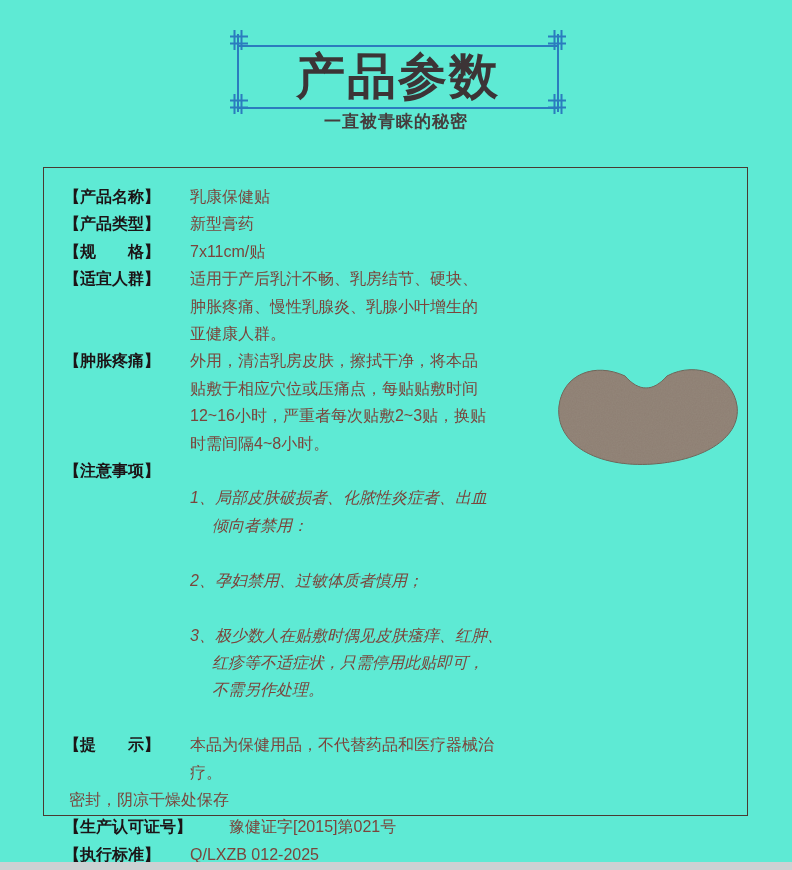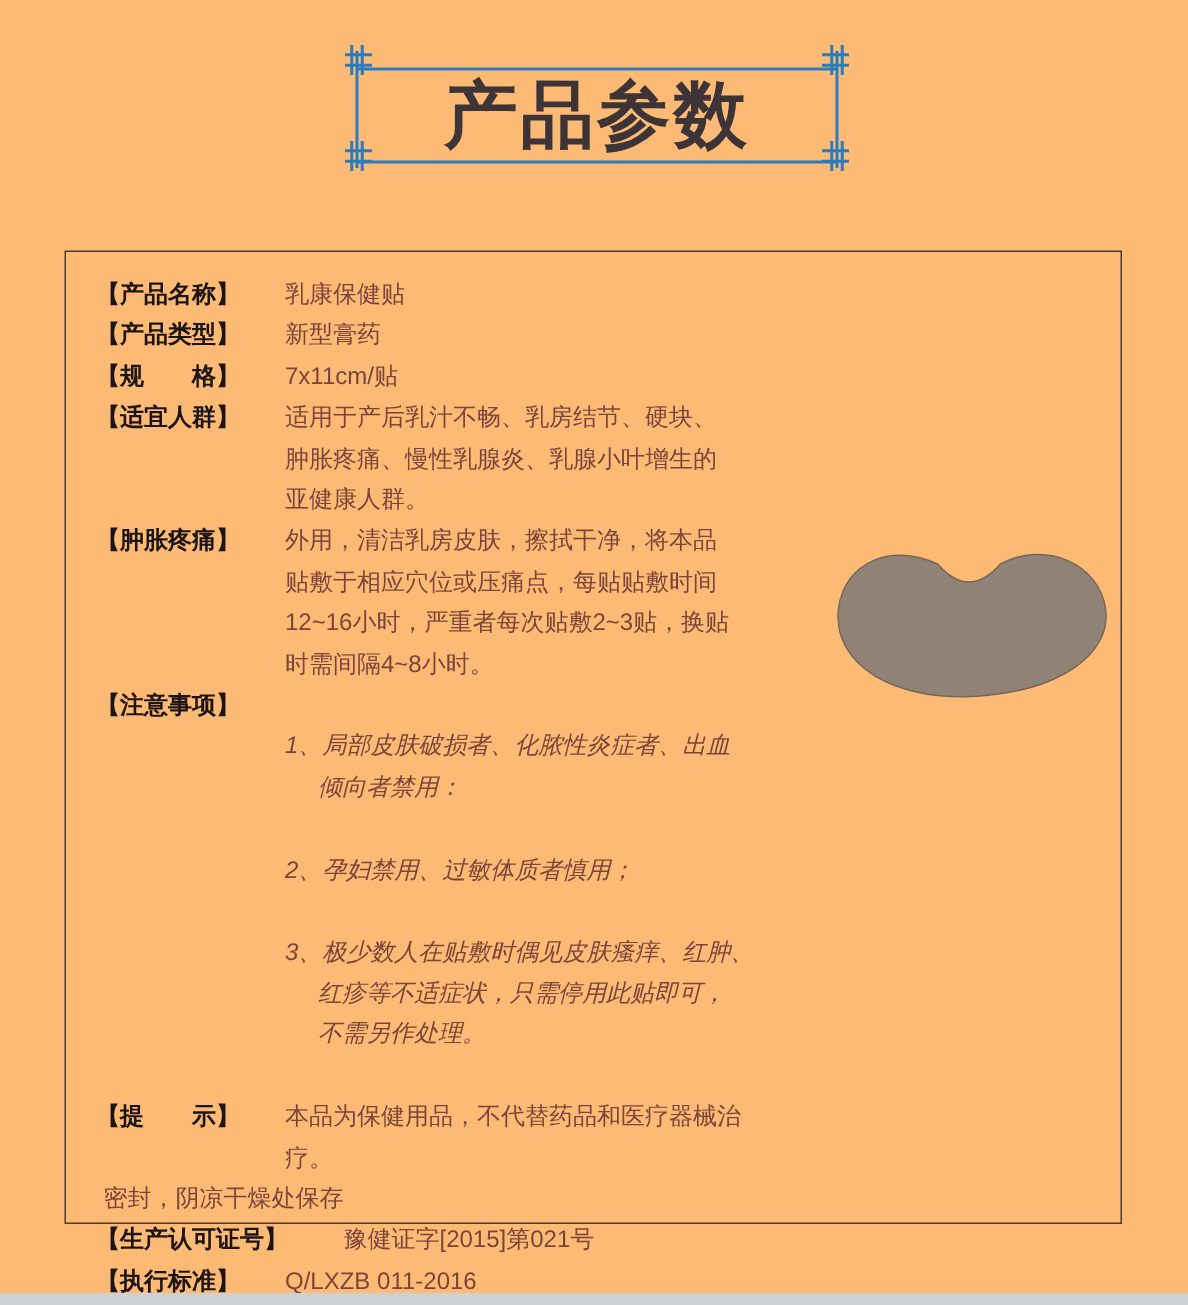--- a/index.html
+++ b/index.html
@@ -3,21 +3,21 @@
 <meta charset="utf-8">
 <style>
   html,body{margin:0;padding:0;}
   body{
     width:792px;height:870px;
     background:#ffffff;
     font-family:"Liberation Sans","DejaVu Sans",sans-serif;
     position:relative;
     overflow:hidden;
   }
-  .page{position:absolute;inset:0;width:792px;height:870px;background:#fdba74;}
+  .page{position:absolute;inset:0;width:792px;height:870px;background:#5eead4;}
 
   
   .frame-wrap{position:absolute;left:230px;top:28px;width:336px;height:90px;}
   .frame-wrap svg{position:absolute;left:0;top:0;}
   .page-title{
     position:absolute;left:0;top:18px;width:336px;height:62px;
     display:flex;align-items:center;justify-content:center;
     font-family:"Liberation Serif","DejaVu Serif",serif;
     font-size:49px;font-weight:700;color:#3c3436;letter-spacing:2px;
   }
@@ -90,20 +90,21 @@
         <g>
           <line x1="324.5" y1="66" x2="324.5" y2="86"></line>
             <line x1="331.5" y1="66" x2="331.5" y2="86"></line>
           <line x1="318" y1="72.5" x2="338" y2="72.5"></line>
             <line x1="318" y1="79.5" x2="338" y2="79.5"></line>
         </g>
       </g>
     </svg>
     <div class="page-title">产品参数</div>
   </div>
+  <div class="subtitle">一直被青睐的秘密</div>
 
   <div class="panel">
 
     <div class="row">
       <span class="lbl">【产品名称】</span>
       <div class="val">乳康保健贴</div>
     </div>
 
     <div class="row">
       <span class="lbl">【产品类型】</span>
@@ -152,21 +153,21 @@
       <div class="val">密封，阴凉干燥处保存</div>
     </div>
 
     <div class="row">
       <span class="lbl wide">【生产认可证号】</span>
       <div class="val">豫健证字[2015]第021号</div>
     </div>
 
     <div class="row">
       <span class="lbl">【执行标准】</span>
-      <div class="val">Q/LXZB 011-2016</div>
+      <div class="val">Q/LXZB 012-2025</div>
     </div>
 
     <div class="row">
       <span class="lbl">【有 效 期】</span>
       <div class="val">24个月</div>
     </div>
 
   </div>
 
   <svg class="patch" width="202" height="106" viewBox="0 0 202 106">

